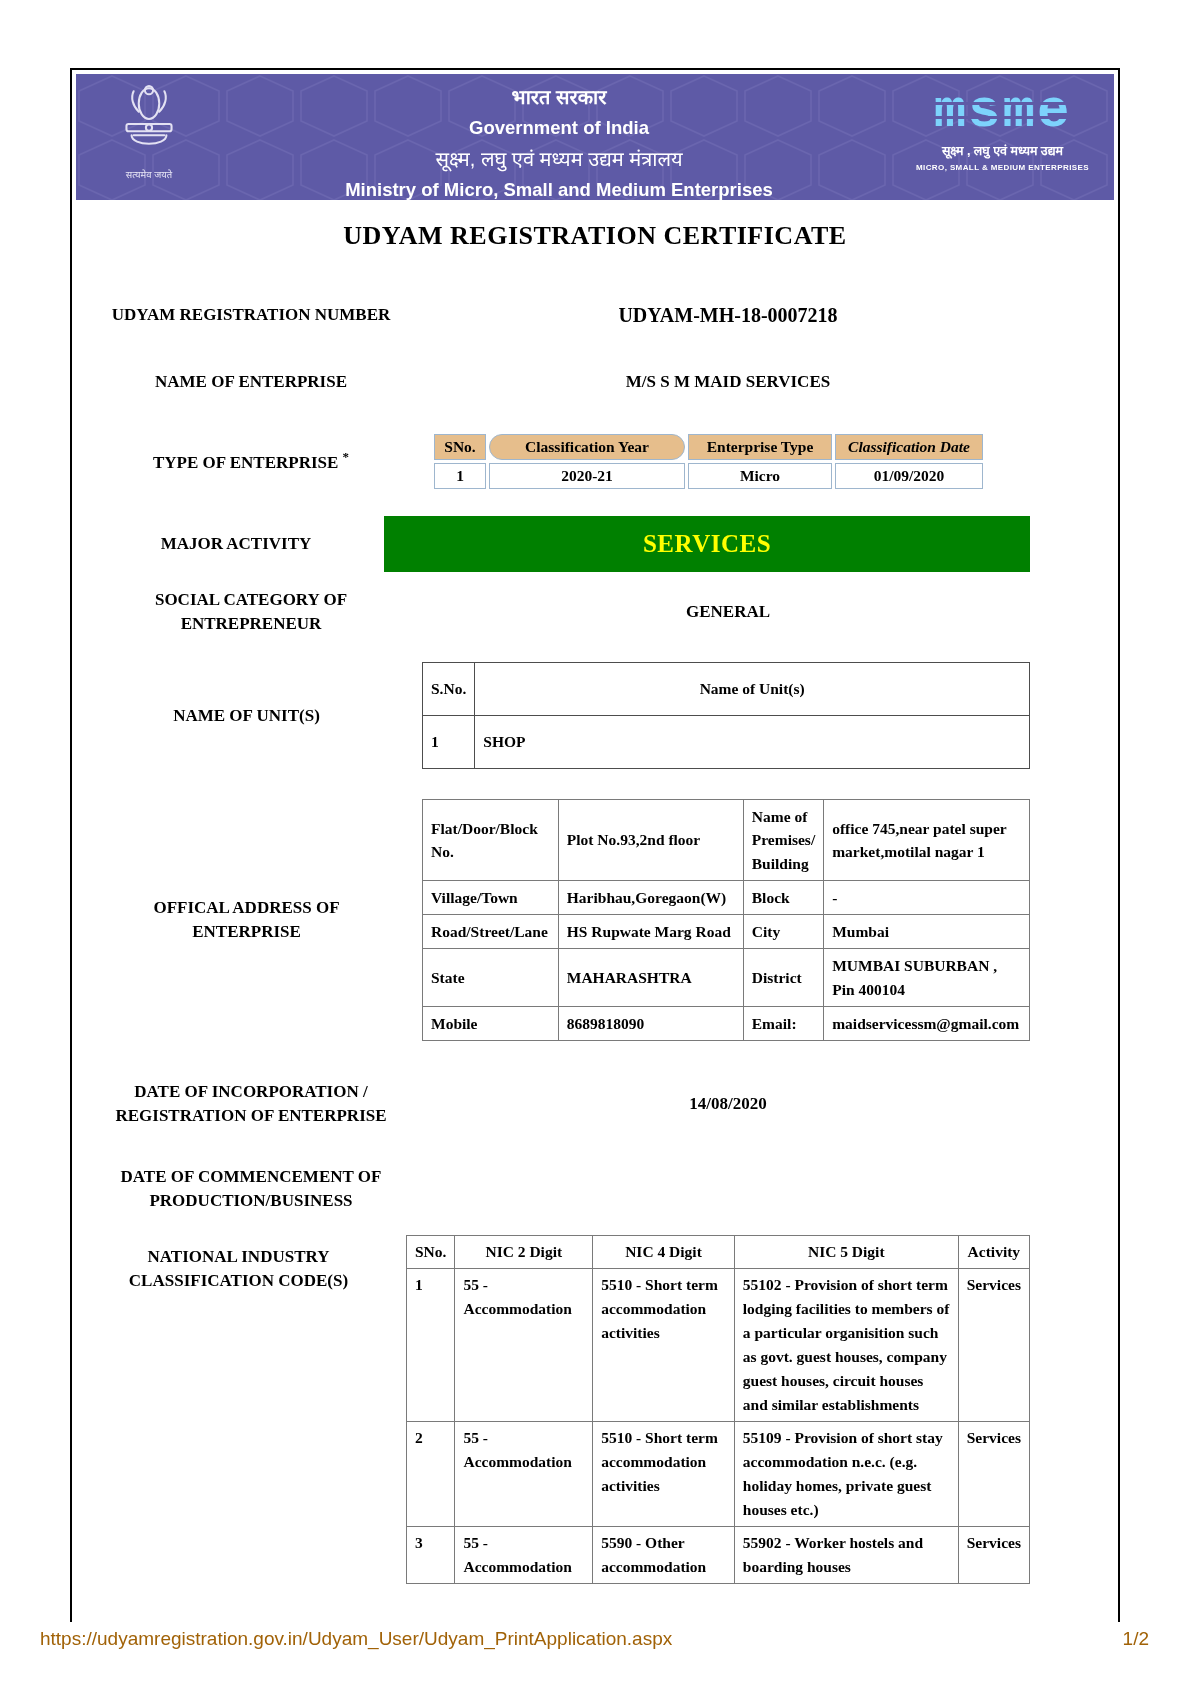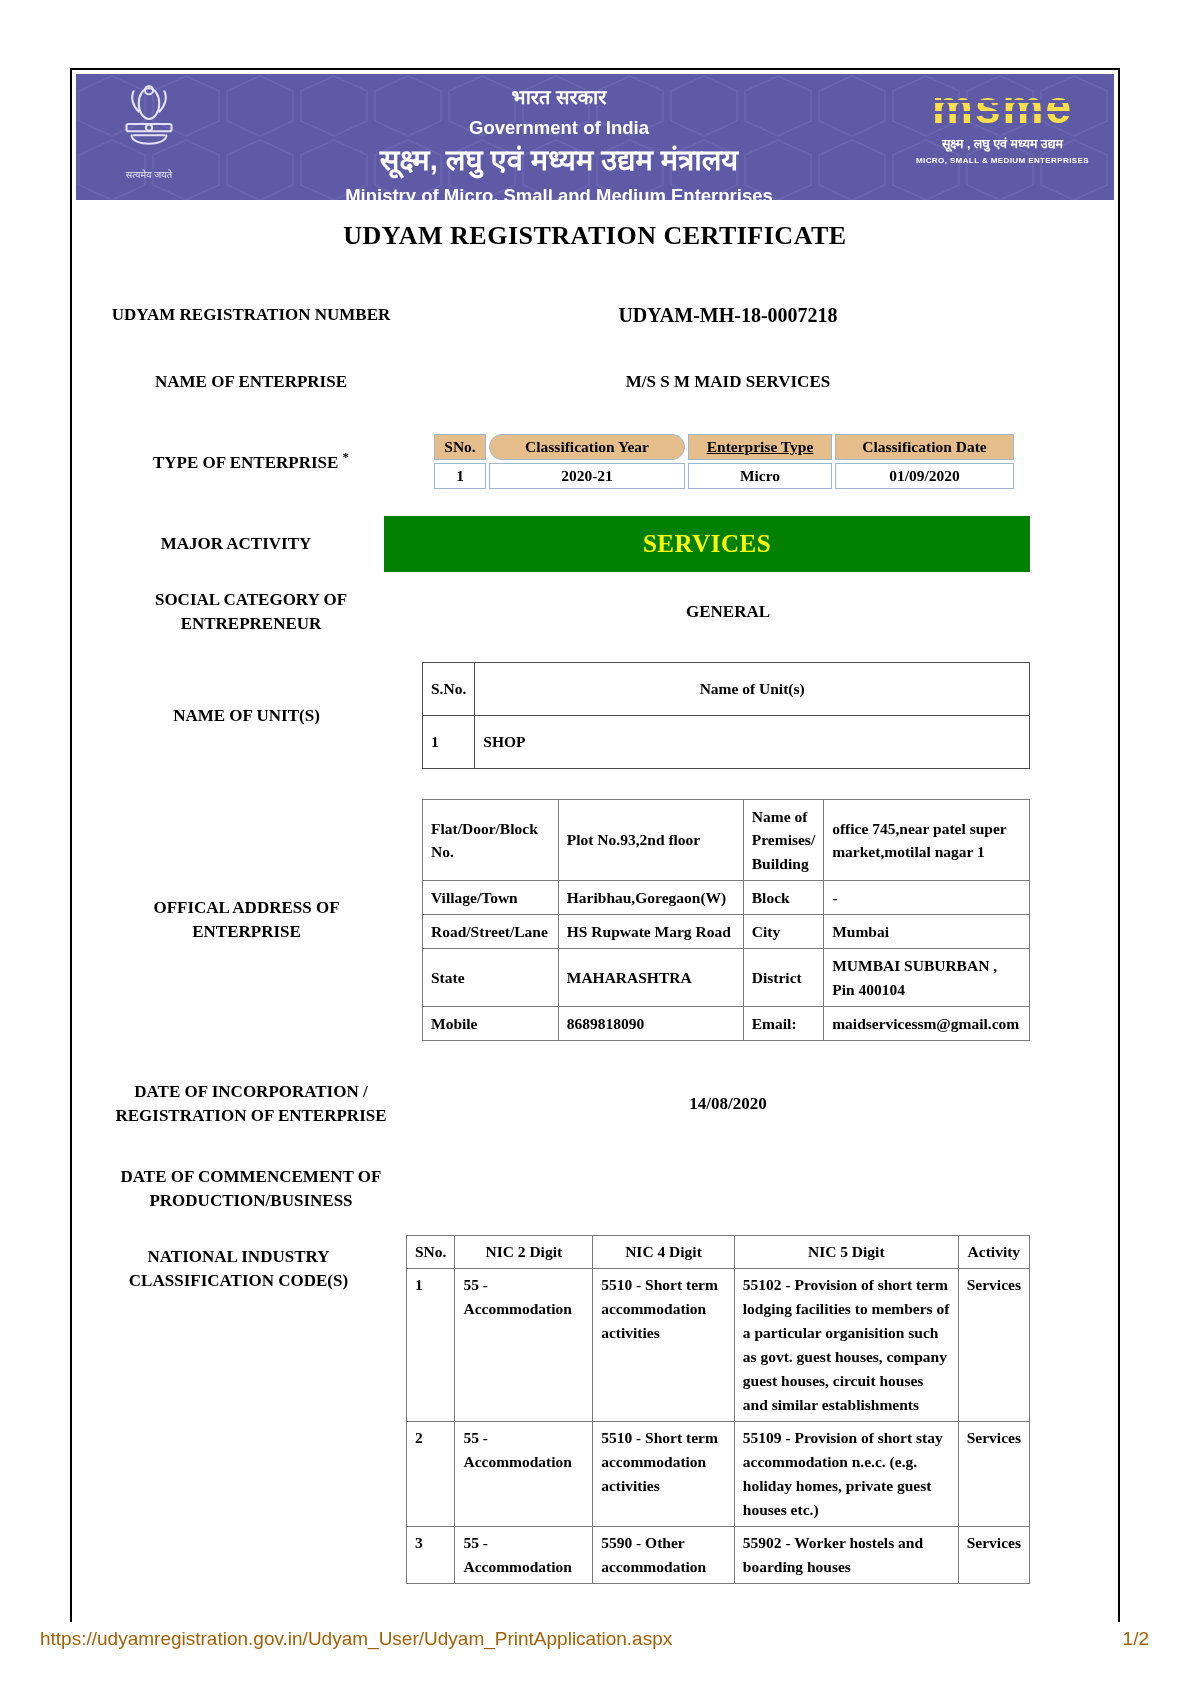--- a/index.html
+++ b/index.html
@@ -44,27 +44,27 @@
   }
   .hex-bg { position: absolute; inset: 0; width: 100%; height: 100%; }
   .emblem { position: absolute; left: 30px; top: 7px; width: 86px; text-align: center; color: #e6e4f5; }
   .emblem-cap { font-size: 9.5px; margin-top: 1px; color: #e6e4f5; font-family: "Liberation Sans", sans-serif; }
   .banner-center {
     position: absolute; left: calc(50% - 36px); top: 9px; transform: translateX(-50%);
     text-align: center; color: #ffffff; white-space: nowrap;
   }
   .bc-hi1 { font-size: 20px; font-weight: bold; font-family: "Liberation Sans", sans-serif; }
   .bc-en1 { font-size: 18.5px; font-weight: bold; font-family: "Liberation Sans", sans-serif; margin-top: 7px; }
-  .bc-hi2 { font-size: 29px; font-weight: bold; font-family: "Liberation Sans", sans-serif; }
+  .bc-hi2 { font-size: 20px; font-weight: normal; font-family: "Liberation Sans", sans-serif; margin-top: 6px; }
   .bc-en2 { font-size: 18.5px; font-weight: bold; font-family: "Liberation Sans", sans-serif; margin-top: 7px; }
   .msme { position: absolute; right: 24px; top: 12px; width: 175px; text-align: center; color: #fff; }
   .msme-text {
     position: relative; display: inline-block;
-    font-family: Liberation Sans, sans-serif; font-weight: 800;
-    font-size: 46px; line-height: 0.95; letter-spacing: 2px; color: #fde047;
+    font-family: Liberation Mono, monospace; font-weight: 800;
+    font-size: 54px; line-height: 0.95; letter-spacing: 2px; color: #7dd3fc;
   }
   .msme-line { position: absolute; left: -2px; right: -2px; height: 3px; background: #5e5aa6; }
   .msme-line.l1 { top: 31%; }
   .msme-line.l2 { top: 58%; }
   .msme-hi { font-size: 12.5px; font-weight: bold; margin-top: 5px; font-family: "Liberation Sans", sans-serif; }
   .msme-en { font-size: 8px; font-weight: bold; margin-top: 4px; letter-spacing: 0.4px; font-family: "Liberation Sans", sans-serif; }
 
   
   .cert-title {
     margin-top: 21px; text-align: center;
@@ -92,21 +92,21 @@
   .row-nic   { margin-top: 22px; align-items: flex-start; }
   .row-nic .label-col { padding-top: 10px; }
 
   
   .type-table { border-collapse: separate; border-spacing: 3px; margin-left: 5px; }
   .type-table th, .type-table td {
     border: 1px solid #9eb6ce; font-weight: bold; font-size: 15.5px;
     text-align: center; padding: 3px 8px; background: #fff;
   }
   .type-table th { background: #e6be8c; }
-  .tt-c0 { width: 52px; } .tt-c1 { width: 196px; border-radius: 13px; } .tt-c2 { width: 144px; text-decoration: underline; } .tt-c3 { width: 179px; }
+  .tt-c0 { width: 52px; } .tt-c1 { width: 196px; border-radius: 13px; } .tt-c2 { width: 144px; } .tt-c3 { width: 148px; font-style: italic; }
 
   
   .major-banner {
     width: 646px; margin-left: -12px; height: 56px;
     background: #008000; color: #ffff00;
     display: flex; align-items: center; justify-content: center;
     font-size: 25px; font-weight: bold; letter-spacing: 0.5px;
   }
 
   

